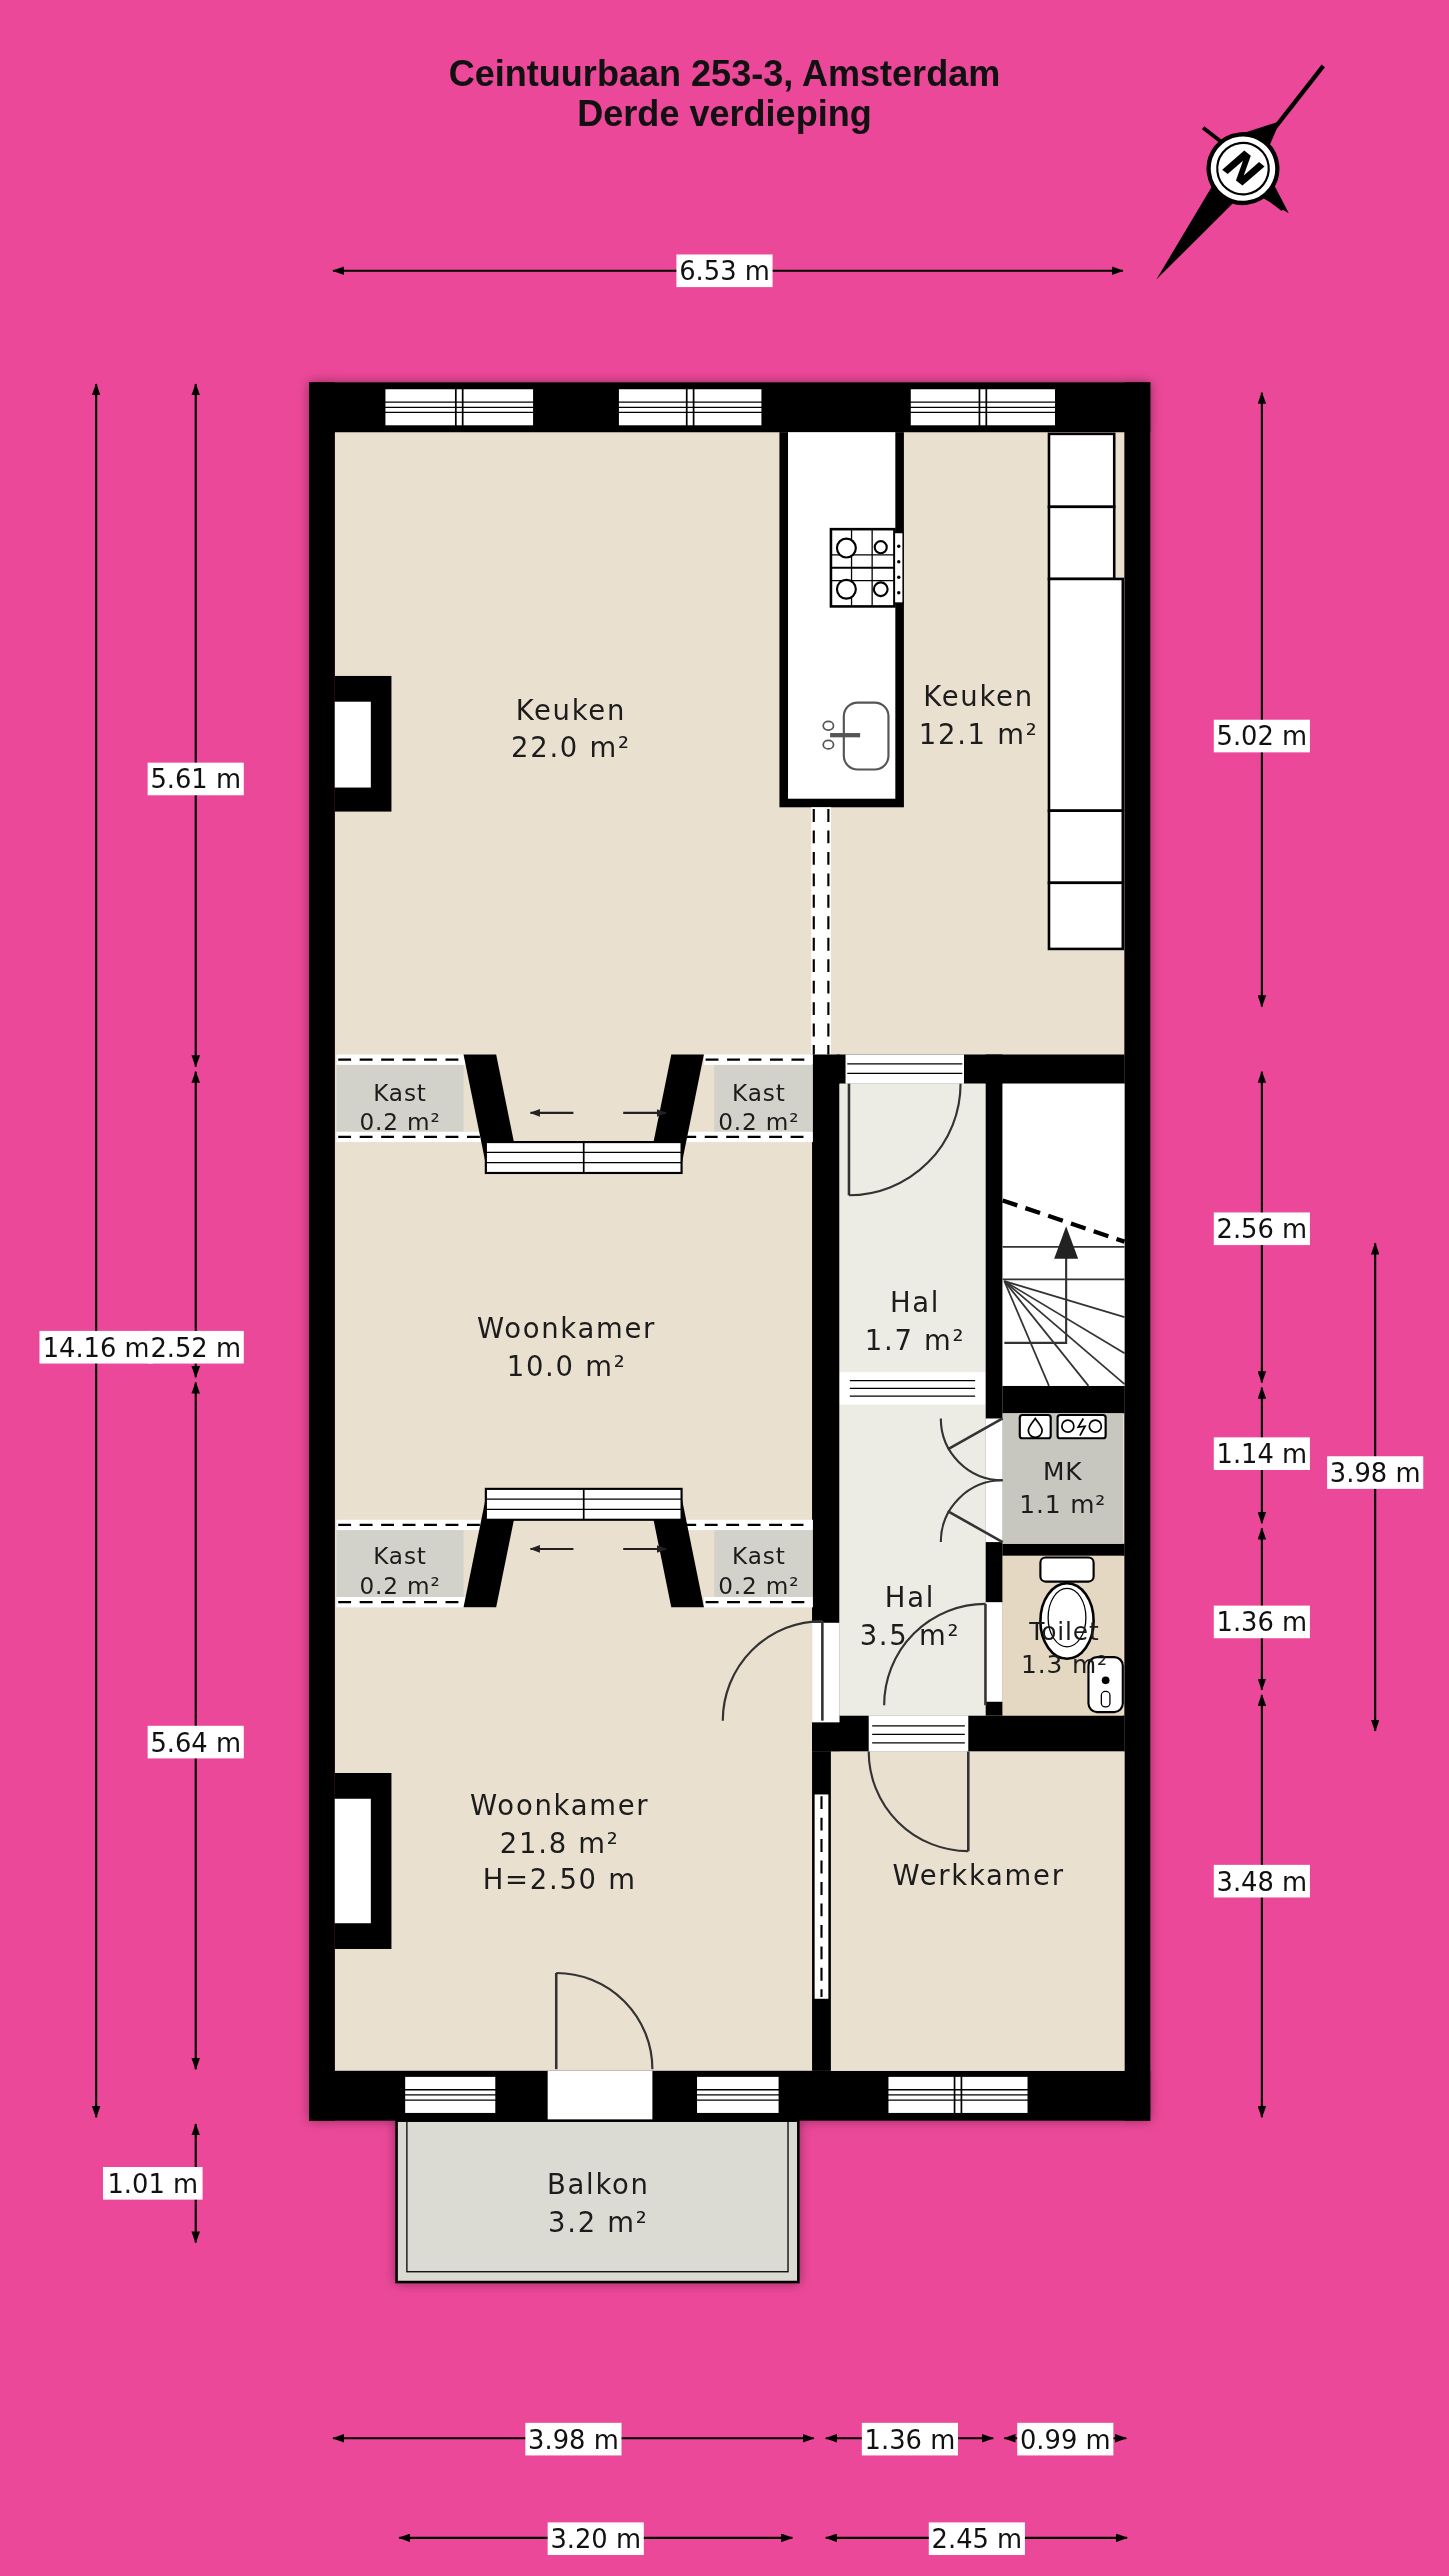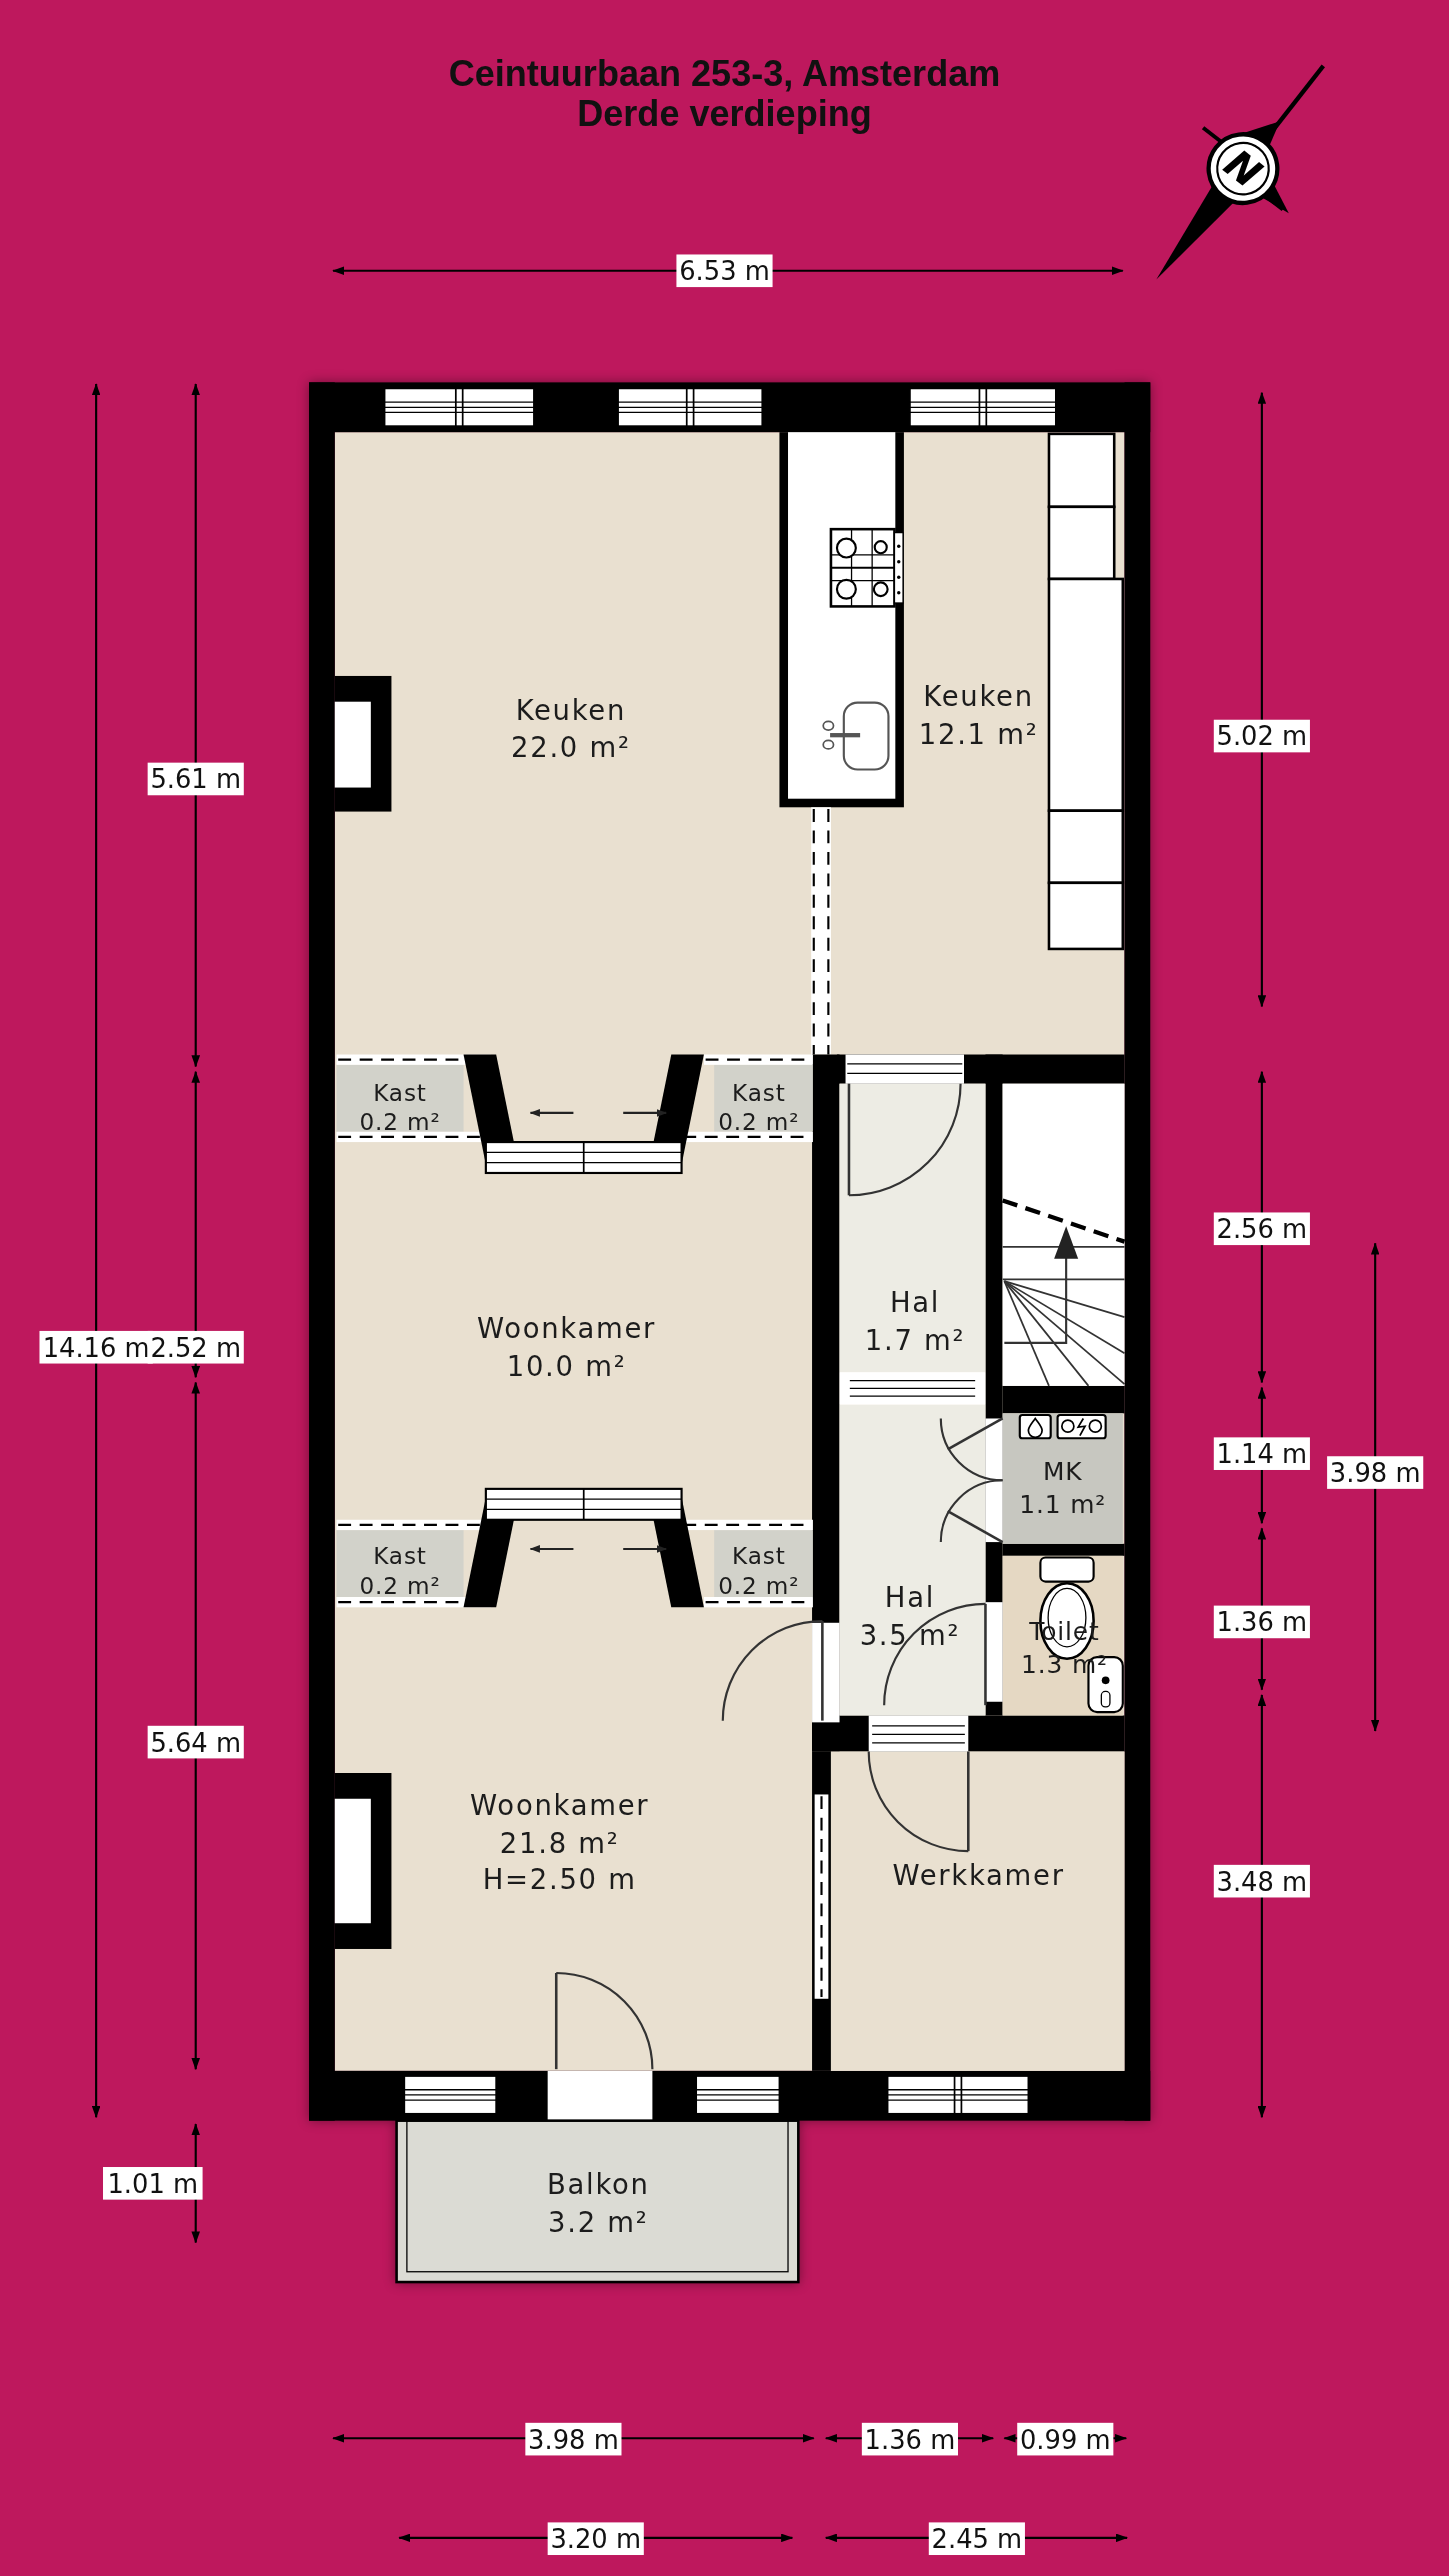--- a/index.html
+++ b/index.html
@@ -1,19 +1,19 @@
 <!DOCTYPE html>
 <html style="font-size:13.7px"><head>
 <meta charset="utf-8">
 <style>
   html,body { margin:0; padding:0; background:#ffffff; }
   .page {
     position:relative;
     width:1449px; height:2576px;
-    background:#be185d;
+    background:#ec4899;
     font-family:"Liberation Sans", sans-serif;
   }
   svg { position:absolute; left:0; top:0; }
   .t-title   { font:bold 42px "Liberation Sans", sans-serif; fill:#111; text-anchor:middle; }
   .t-room    { font:32px "DejaVu Sans", sans-serif; fill:#1c1c1c; text-anchor:middle; letter-spacing:2px; }
   .t-small   { font:27px "DejaVu Sans", sans-serif; fill:#1c1c1c; text-anchor:middle; letter-spacing:1px; }
   .t-fix     { font:29px "DejaVu Sans", sans-serif; fill:#1c1c1c; text-anchor:middle; letter-spacing:1px; }
   .t-dim     { font:30px "DejaVu Sans", sans-serif; fill:#111; text-anchor:middle; }
   .t-north   { font:italic bold 46px "DejaVu Sans", sans-serif; fill:#000; text-anchor:middle; }
   .wall      { fill:#000000; }

